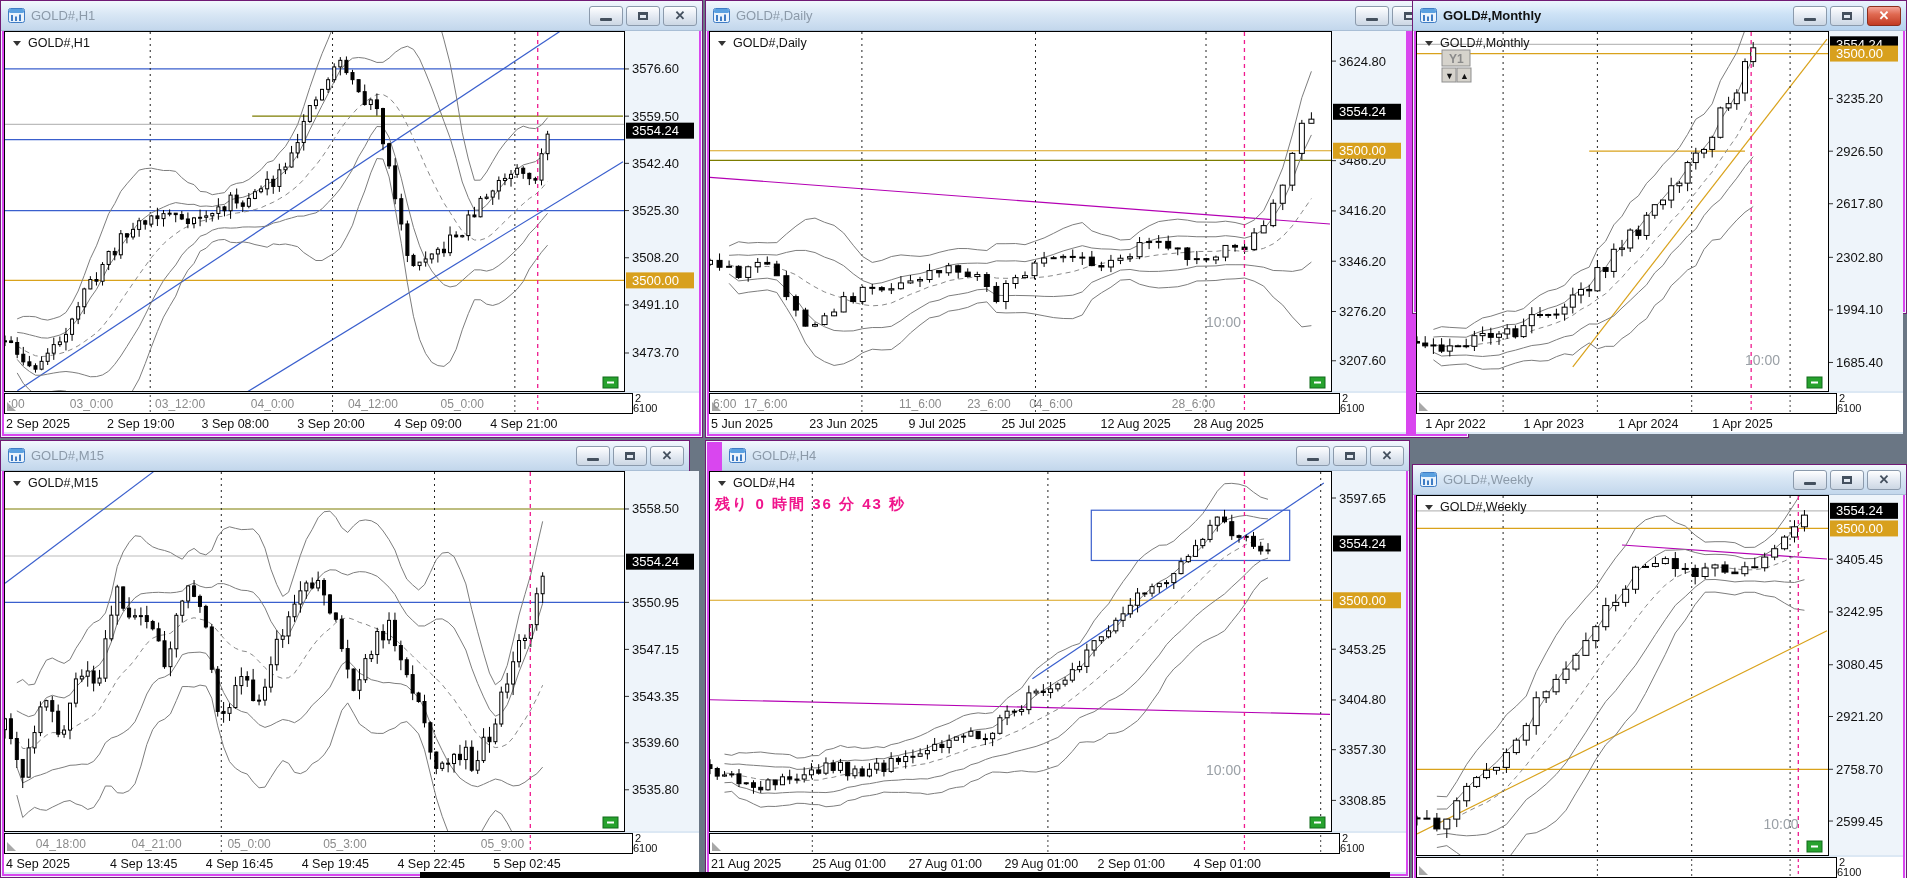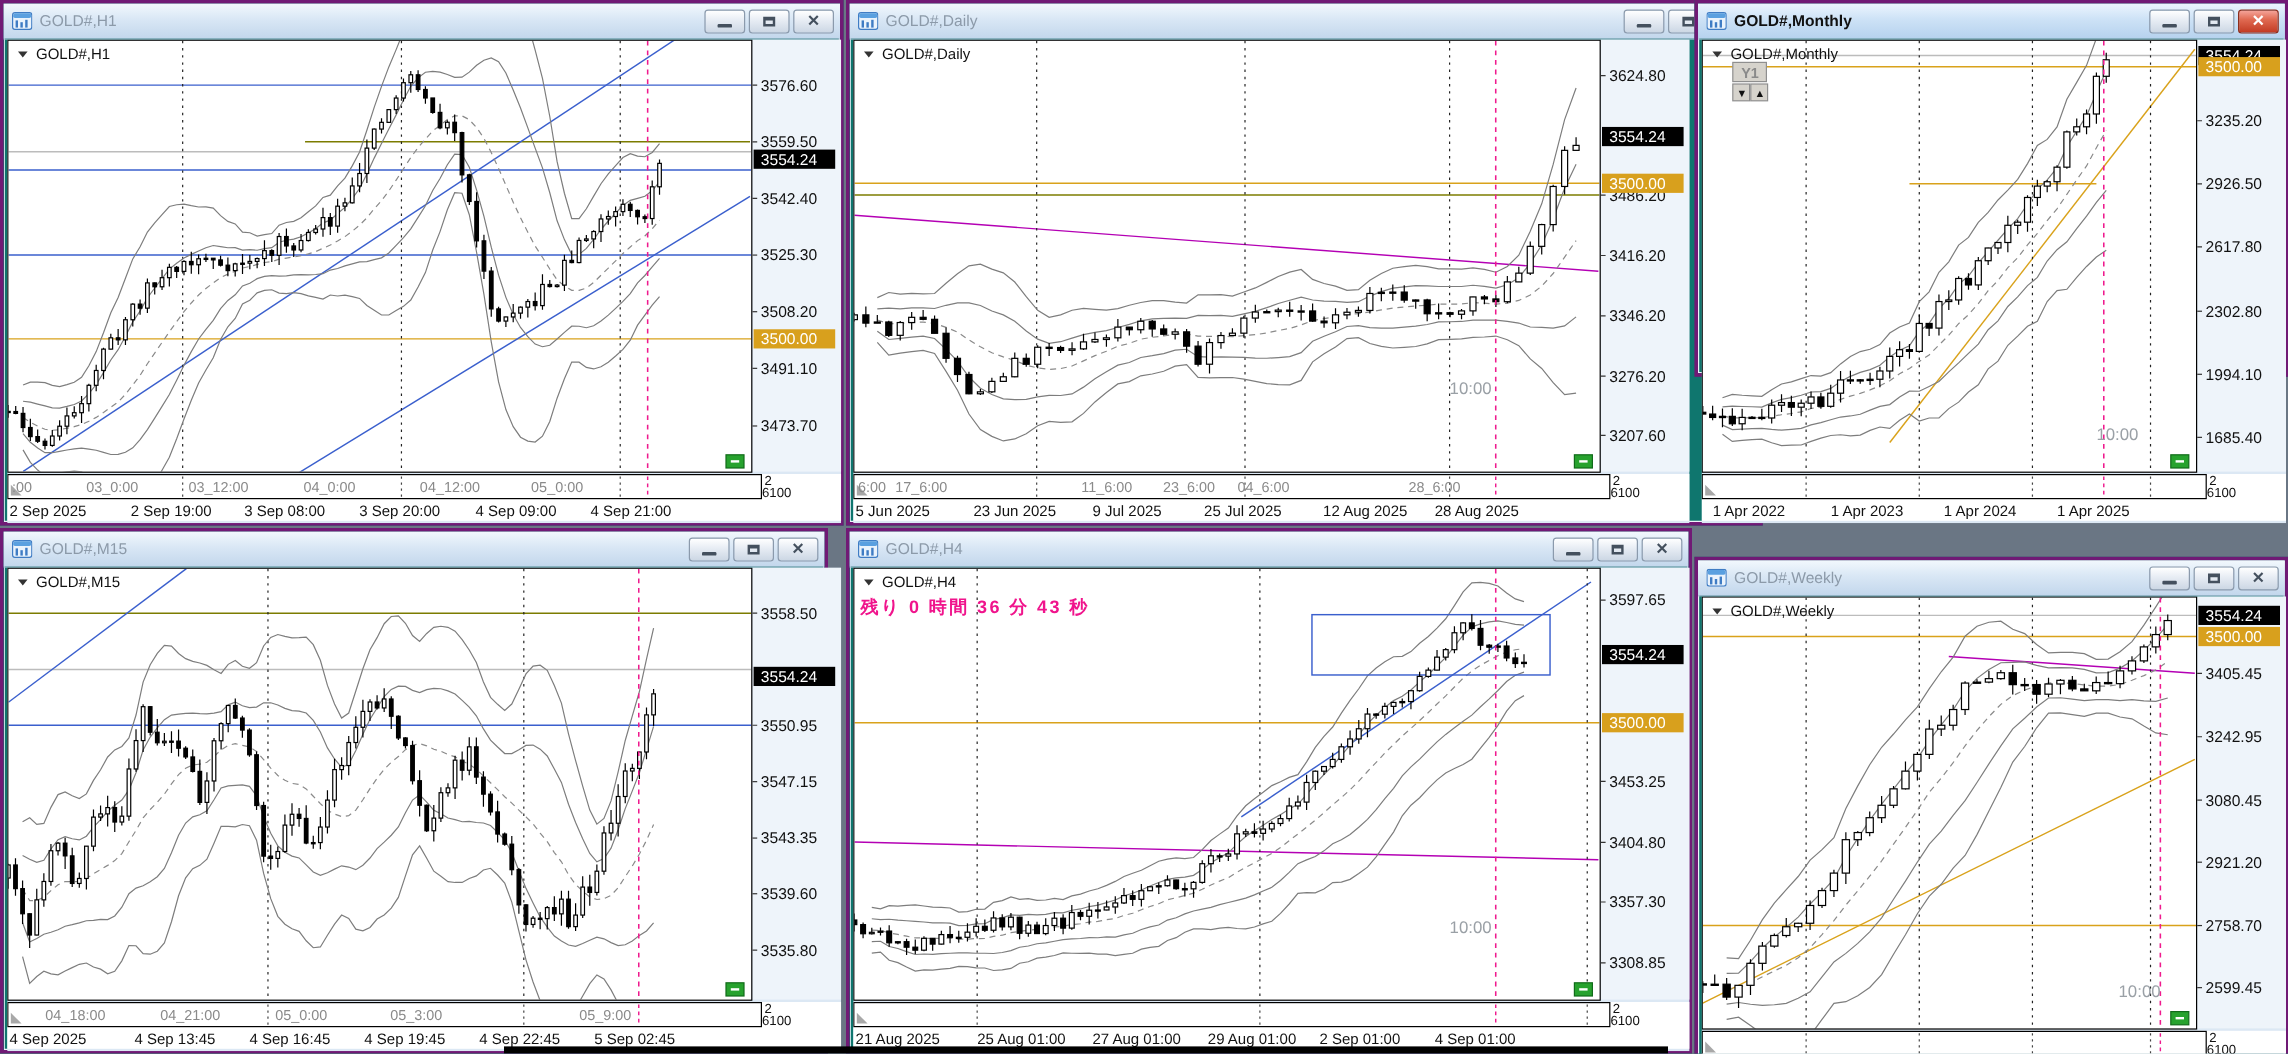--- a/index.html
+++ b/index.html
@@ -3,22 +3,22 @@
 <meta charset="utf-8">
 <style>
   html,body{margin:0;padding:0;}
   body{
     width:1907px;height:878px;position:relative;overflow:hidden;
     background:#6a7684;
     font-family:"Liberation Sans",sans-serif;
   }
   .win{
     position:absolute;
-    background:#0f766e;
-    border:3px solid #701a75;
+    background:#d946ef;
+    border:1px solid #701a75;
     box-sizing:border-box;
     box-shadow:inset 0 0 0 1px #eef5fc;
   }
   .titlebar{
     height:29px;display:flex;align-items:center;
     padding:0 5px 0 7px;
     background:linear-gradient(#f2f8fd,#d9e7f5 45%,#c3d7ec);
     border-bottom:1px solid #a9bed5;
     user-select:none;
   }
@@ -1044,21 +1044,21 @@
             <text x="2" y="397" fill="#111" font-size="12.5">4 Sep 2025</text>
             <text x="106.06" y="397" fill="#111" font-size="12.5">4 Sep 13:45</text>
             <text x="201.85" y="397" fill="#111" font-size="12.5">4 Sep 16:45</text>
             <text x="297.64" y="397" fill="#111" font-size="12.5">4 Sep 19:45</text>
             <text x="393.43" y="397" fill="#111" font-size="12.5">4 Sep 22:45</text>
             <text x="489.22" y="397" fill="#111" font-size="12.5">5 Sep 02:45</text>
           </g>
         </svg>
       </div>
     </div>
-    <div class="win" style="left: 705px; top: 440px; width: 705px; height: 438px;">
+    <div class="win" style="left: 705px; top: 440px; width: 705px; height: 438px; padding-left: 16px;">
       <div class="titlebar">
         <span class="wicon">
           <svg width="17" height="15" viewBox="0 0 17 15">
             <rect x="0.5" y="0.5" width="16" height="14" rx="2" fill="#eaf3fc" stroke="#3f7cc4"></rect>
             <rect x="1" y="1" width="15" height="4" rx="1.5" fill="#5aa0e0"></rect>
             <rect x="3" y="7" width="2" height="6" fill="#3f7cc4"></rect>
             <rect x="7" y="8.5" width="2" height="4.5" fill="#3f7cc4"></rect>
             <rect x="11" y="6.5" width="2" height="6.5" fill="#3f7cc4"></rect>
           </svg>
         </span>

